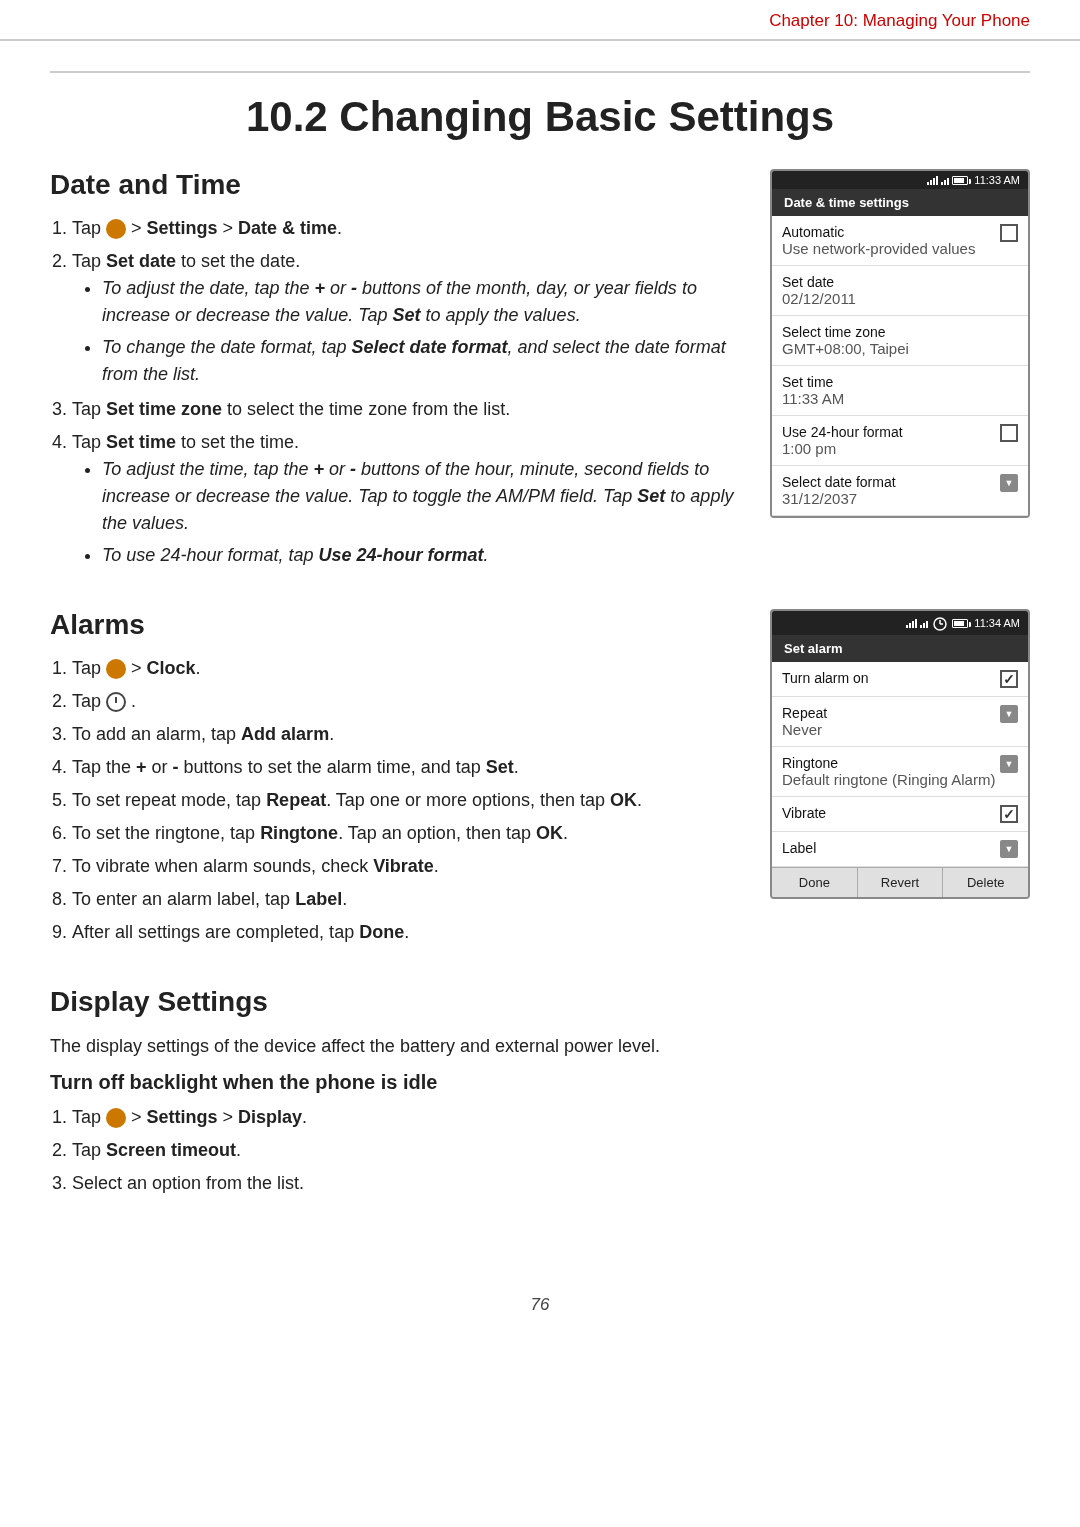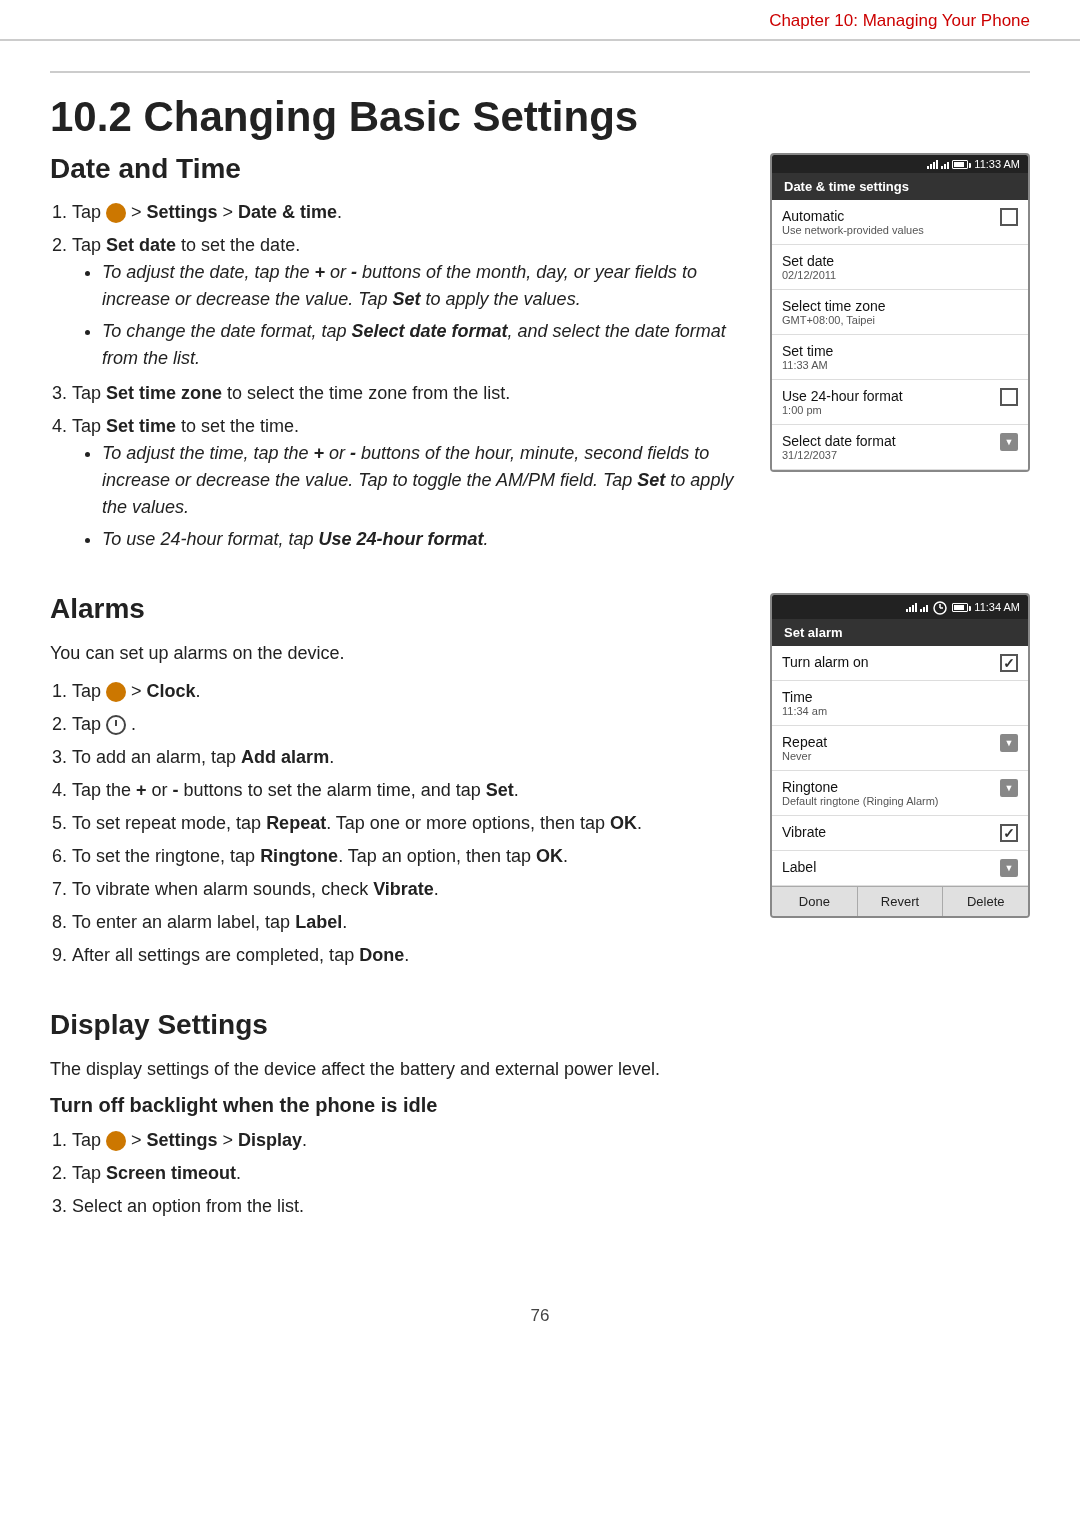--- a/index.html
+++ b/index.html
@@ -25,22 +25,23 @@
 
     .main-content {
       padding: 30px 50px 30px 50px;
       display: flex;
       flex-direction: column;
     }
 
     h1.chapter-title {
       font-size: 42px;
       font-weight: bold;
-      margin-bottom: 12px;
+      margin-bottom: 28px;
       border-bottom: none;
+      text-align: center;
     }
 
     h2.section-title {
       font-size: 28px;
       font-weight: bold;
       margin-bottom: 14px;
     }
 
     h3.subsection-title {
       font-size: 20px;
@@ -126,21 +127,21 @@
       align-items: flex-start;
     }
 
     .phone-row .row-label {
       font-size: 14px;
       font-weight: normal;
       color: #111;
     }
 
     .phone-row .row-sub {
-      font-size: 11px;
+      font-size: 15px;
       color: #555;
     }
 
     .phone-row .row-text {
       display: flex;
       flex-direction: column;
     }
 
     .checkbox-square {
       width: 18px;
@@ -270,24 +271,25 @@
       position: absolute;
       left: 1px;
       top: 1px;
       height: calc(100% - 2px);
       width: 70%;
       background: #fff;
     }
 
     .page-number {
       text-align: center;
-      margin-top: 16px;
+      margin-top: 28px;
       font-size: 17px;
       color: #444;
       padding-bottom: 20px;
+      font-style: italic;
     }
 
     .divider-line {
       border-top: 2px solid #ccc;
       margin-bottom: 20px;
     }
 
     .clock-icon-svg {
       display: inline-block;
       vertical-align: middle;
@@ -397,21 +399,20 @@
           </div>
           <div class="dropdown-icon"></div>
         </div>
       </div>
     </div>
   </div>
 
   <div class="section-block">
     <div class="text-col">
       <h2 class="section-title">Alarms</h2>
-      <p>You can set up alarms on the device.</p>
       <ol>
         <li>Tap <span class="app-icon"></span> &gt; <span class="bold">Clock</span>.</li>
         <li>Tap <span class="alarm-icon"></span> .</li>
         <li>To add an alarm, tap <span class="bold">Add alarm</span>.</li>
         <li>Tap the <span class="bold">+</span> or <span class="bold">-</span> buttons to set the alarm time, and tap <span class="bold">Set</span>.</li>
         <li>To set repeat mode, tap <span class="bold">Repeat</span>. Tap one or more options, then tap <span class="bold">OK</span>.</li>
         <li>To set the ringtone, tap <span class="bold">Ringtone</span>. Tap an option, then tap <span class="bold">OK</span>.</li>
         <li>To vibrate when alarm sounds, check <span class="bold">Vibrate</span>.</li>
         <li>To enter an alarm label, tap <span class="bold">Label</span>.</li>
         <li>After all settings are completed, tap <span class="bold">Done</span>.</li>
@@ -450,26 +451,20 @@
 
         <div class="phone-row">
           <div class="row-text">
             <span class="row-label">Turn alarm on</span>
           </div>
           <div class="checkbox-square checkbox-checked">
             <span class="checkmark">✓</span>
           </div>
         </div>
 
-        <div class="phone-row">
-          <div class="row-text">
-            <span class="row-label">Time</span>
-            <span class="row-sub">11:34 am</span>
-          </div>
-        </div>
 
         <div class="phone-row">
           <div class="row-text">
             <span class="row-label">Repeat</span>
             <span class="row-sub">Never</span>
           </div>
           <div class="dropdown-icon"></div>
         </div>
 
         <div class="phone-row">

